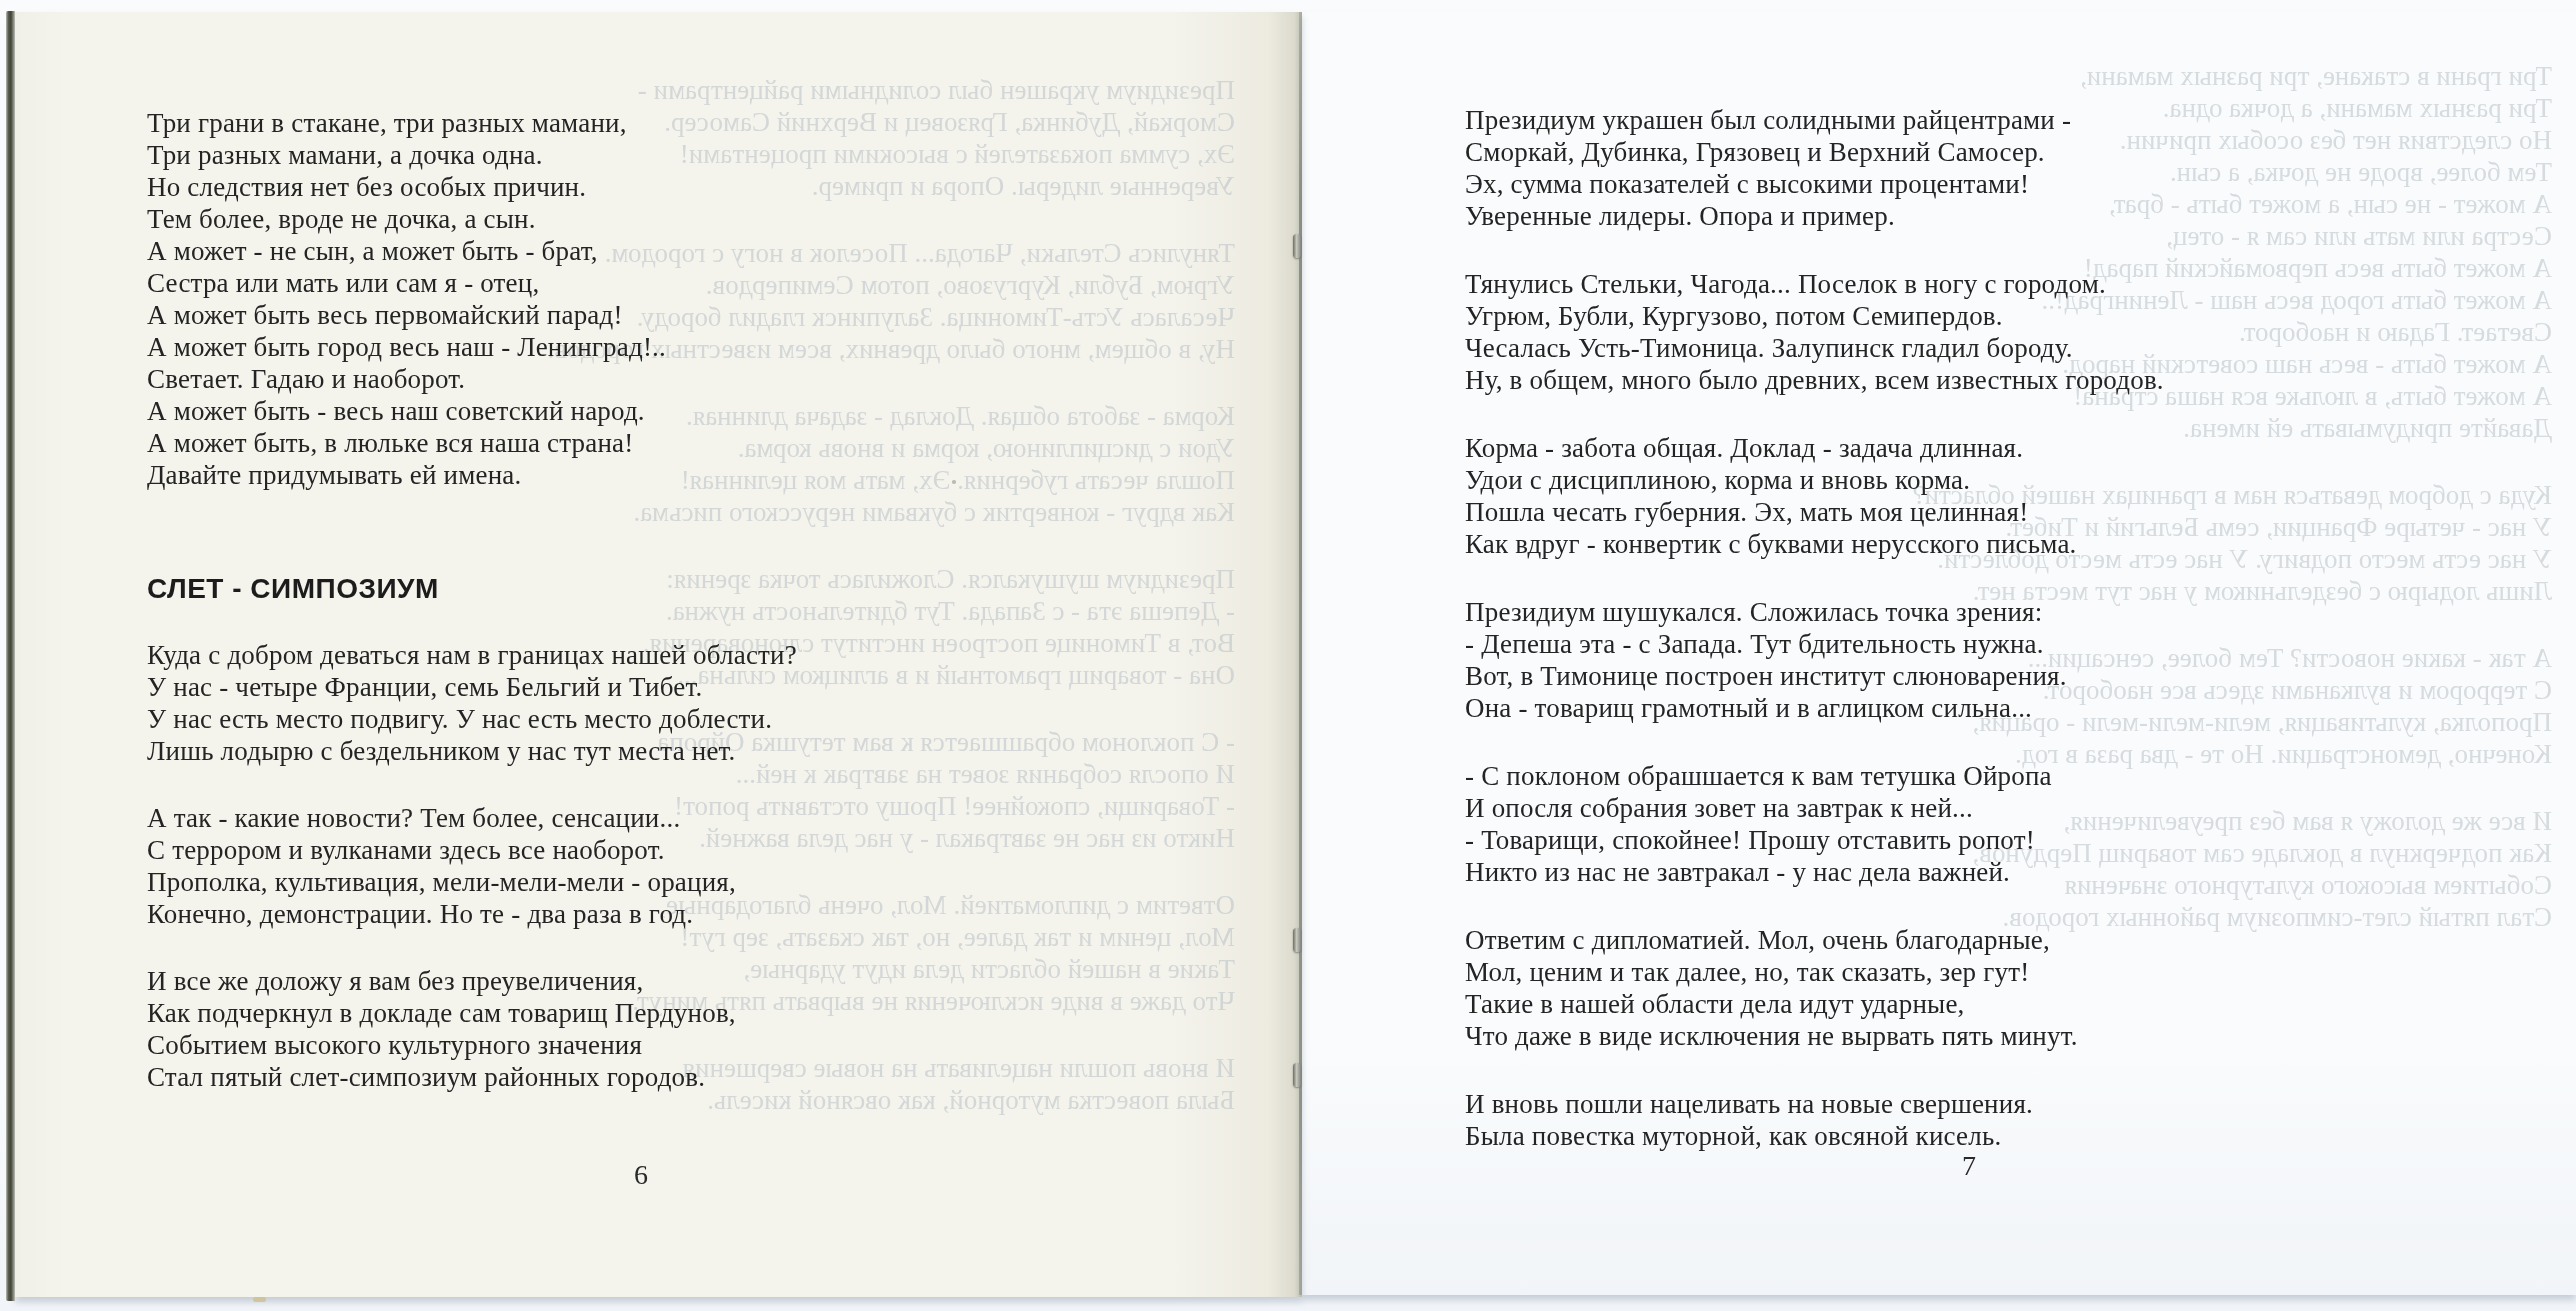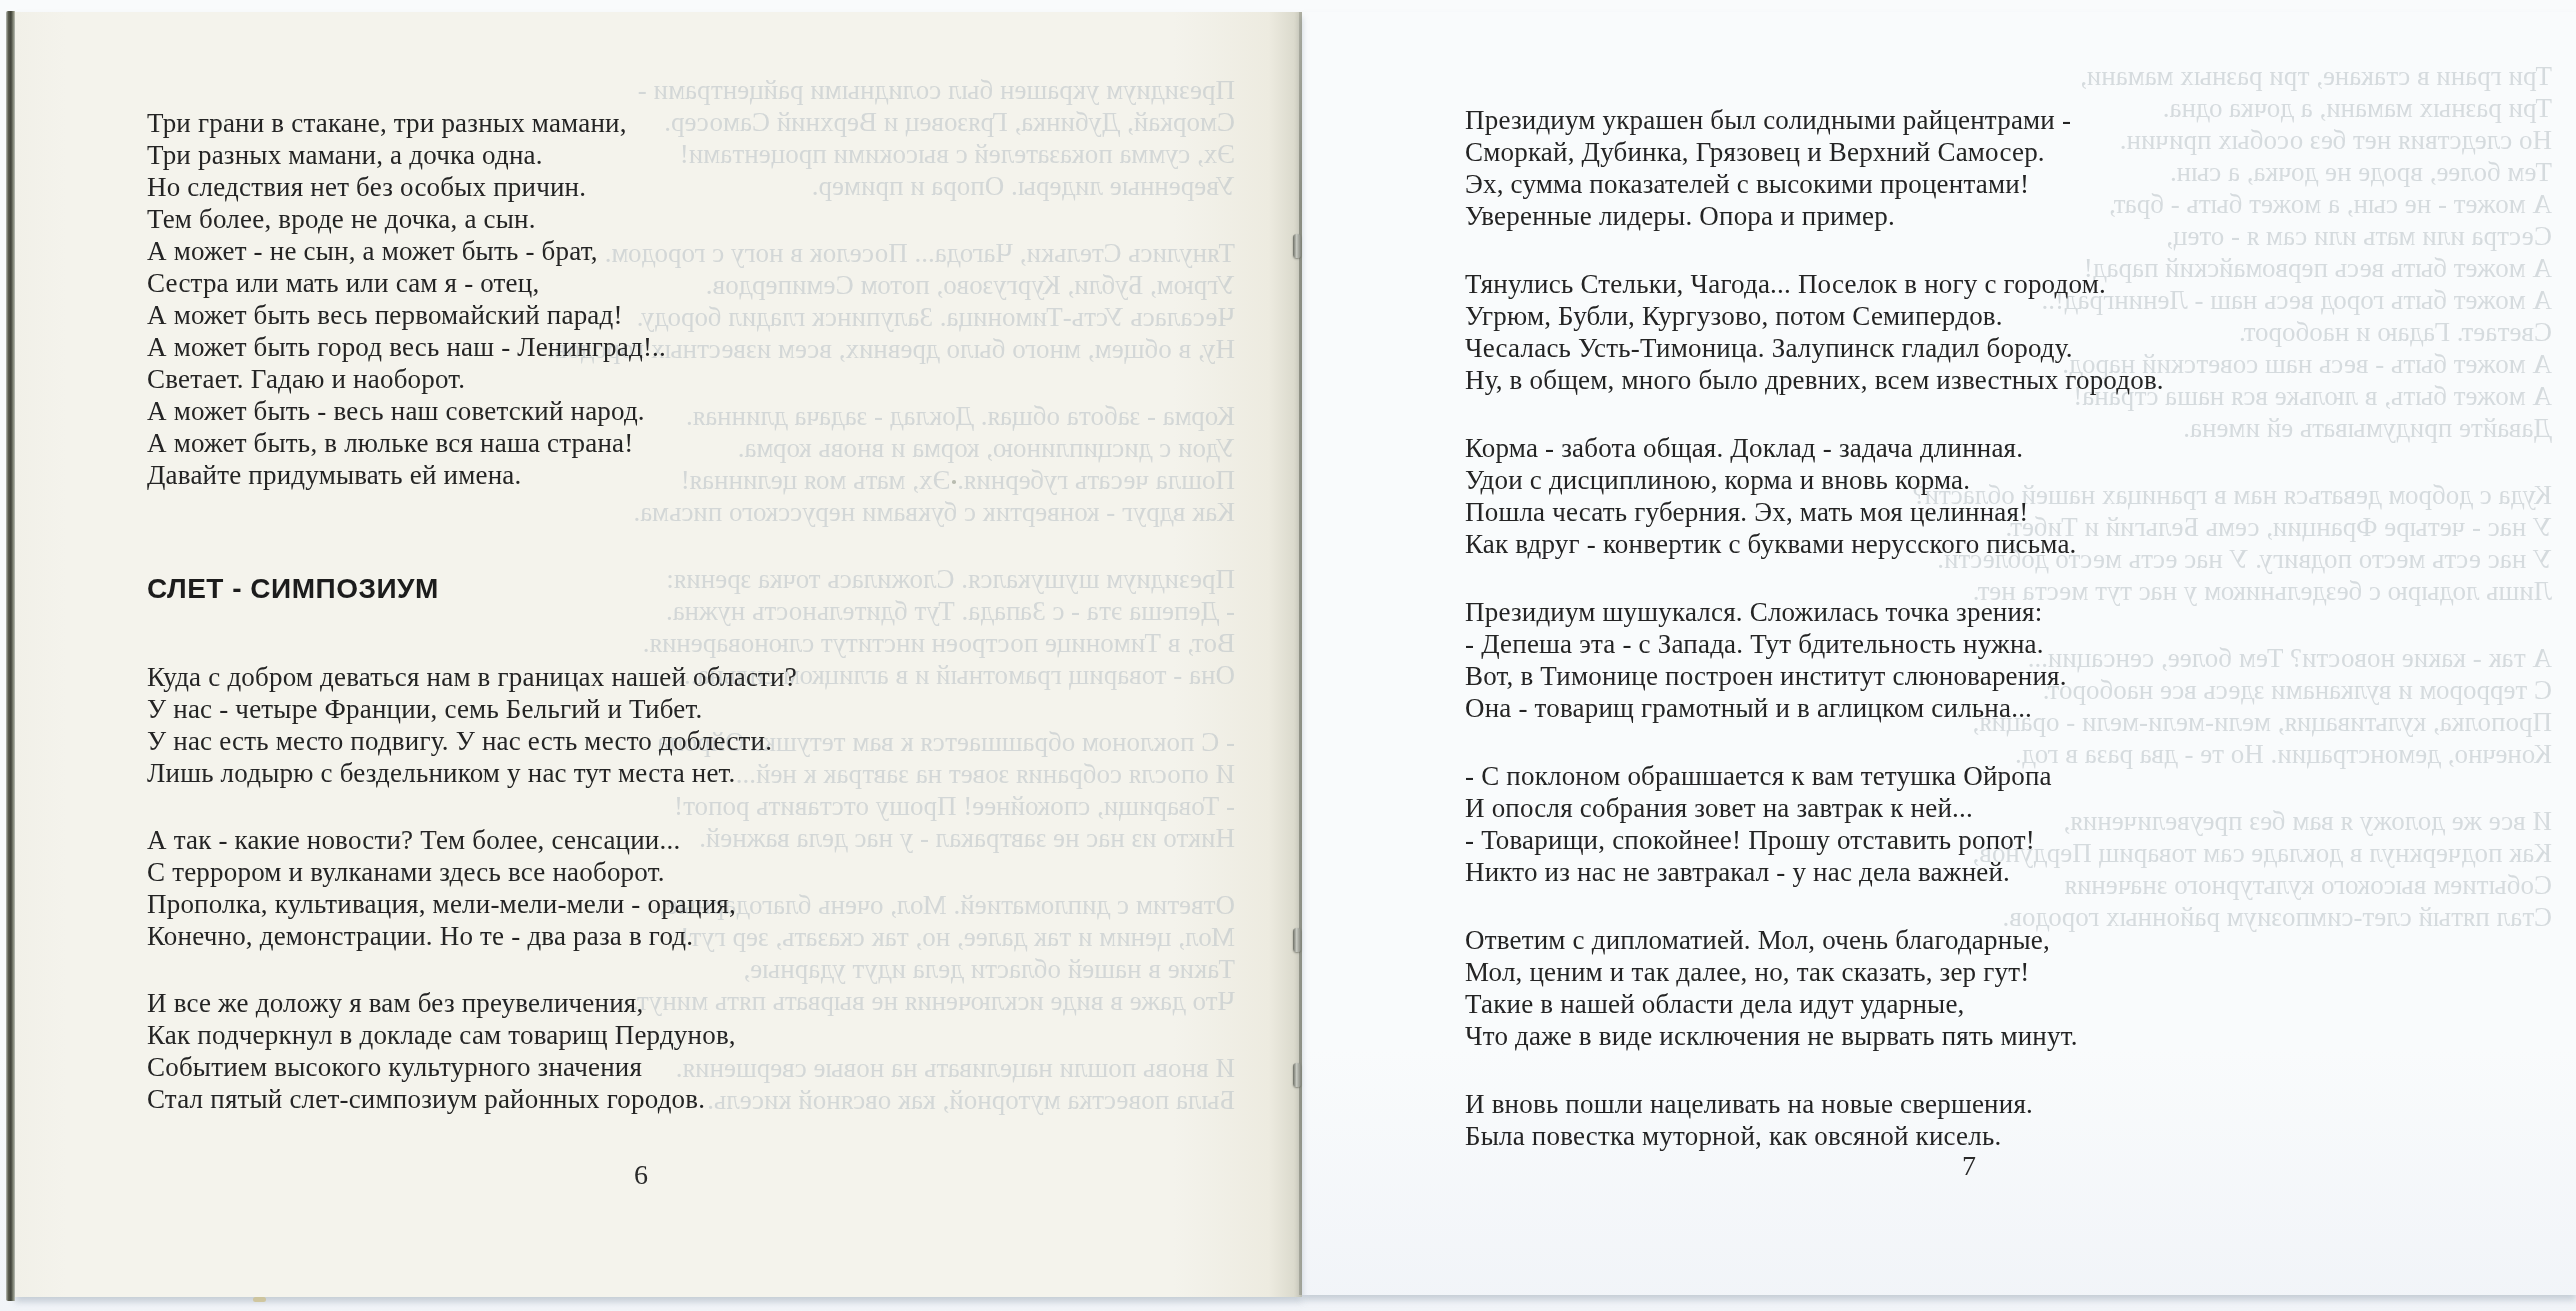--- a/index.html
+++ b/index.html
@@ -72,21 +72,21 @@
   .poem-left{left:147px;top:107px;width:1126px;}
   .poem-right{left:1465px;top:104px;width:1090px;}
   .poem-left .stanza + .stanza{margin-top:35px;}
   .poem-right .stanza + .stanza{margin-top:36px;}
   .heading{
     font-family:"Liberation Sans", sans-serif;
     font-weight:bold;
     font-size:28px;line-height:40px;
     letter-spacing:0.5px;
     color:#1c1c1c;
-    margin:78px 0 52px 0;
+    margin:78px 0 30px 0;
     white-space:nowrap;
   }
   .page-number{
     position:absolute;
     font-family:"Liberation Serif", serif;
     font-size:28px;color:#2a2a2a;
     width:54px;text-align:center;
   }
   .page-number.left{left:614px;top:1159px;}
   .page-number.right{left:1942px;top:1150px;}

